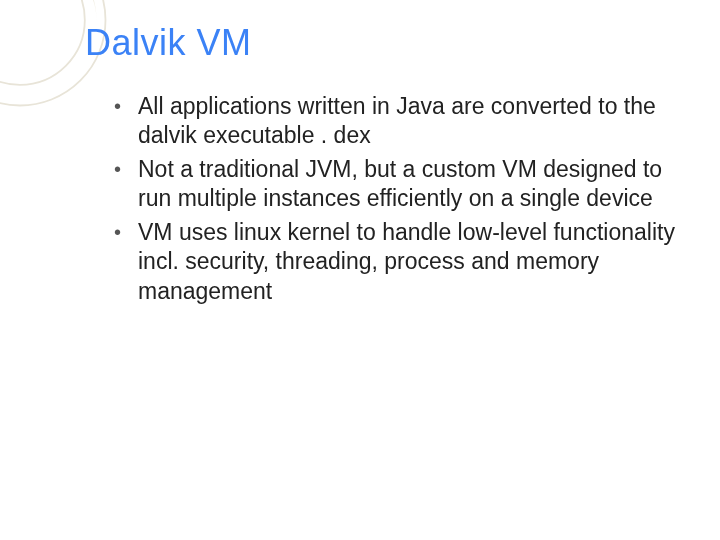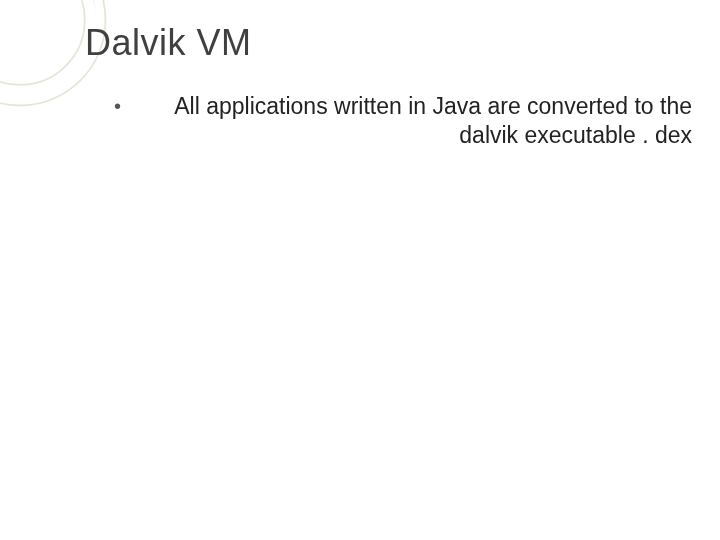--- a/index.html
+++ b/index.html
@@ -19,29 +19,28 @@
     width: 180px;
     height: 180px;
   }
   .deco-corner svg { width: 100%; height: 100%; }
   .slide-title {
     position: absolute;
     top: 22px;
     left: 85px;
     font-size: 36px;
     font-weight: normal;
-    color: #404040;
+    color: #3b82f6;
     letter-spacing: 0.5px;
   }
   .content {
     position: absolute;
     top: 92px;
     left: 110px;
     right: 28px;
-    text-align: right;
   }
   ul.bullets {
     list-style: none;
     margin: 0;
     padding: 0;
   }
   ul.bullets li {
     position: relative;
     padding-left: 28px;
     font-size: 23px;
@@ -70,14 +69,16 @@
     <path d="M15,100 C15,50 55,15 100,15 C60,15 28,50 28,100 Z" fill="#ece8da" opacity="0.6"></path>
     <circle cx="135" cy="45" r="6" fill="#e0dcc8"></circle>
   </svg>
 </div>
 
 <div class="slide-title">Dalvik VM</div>
 
 <div class="content">
   <ul class="bullets">
     <li>All applications written in Java are converted to the dalvik executable . dex</li>
+    <li>Not a traditional JVM, but a custom VM designed to run multiple instances efficiently on a single device</li>
+    <li>VM uses linux kernel to handle low-level functionality incl. security, threading, process and memory management</li>
   </ul>
 </div>
 
 </body></html>

